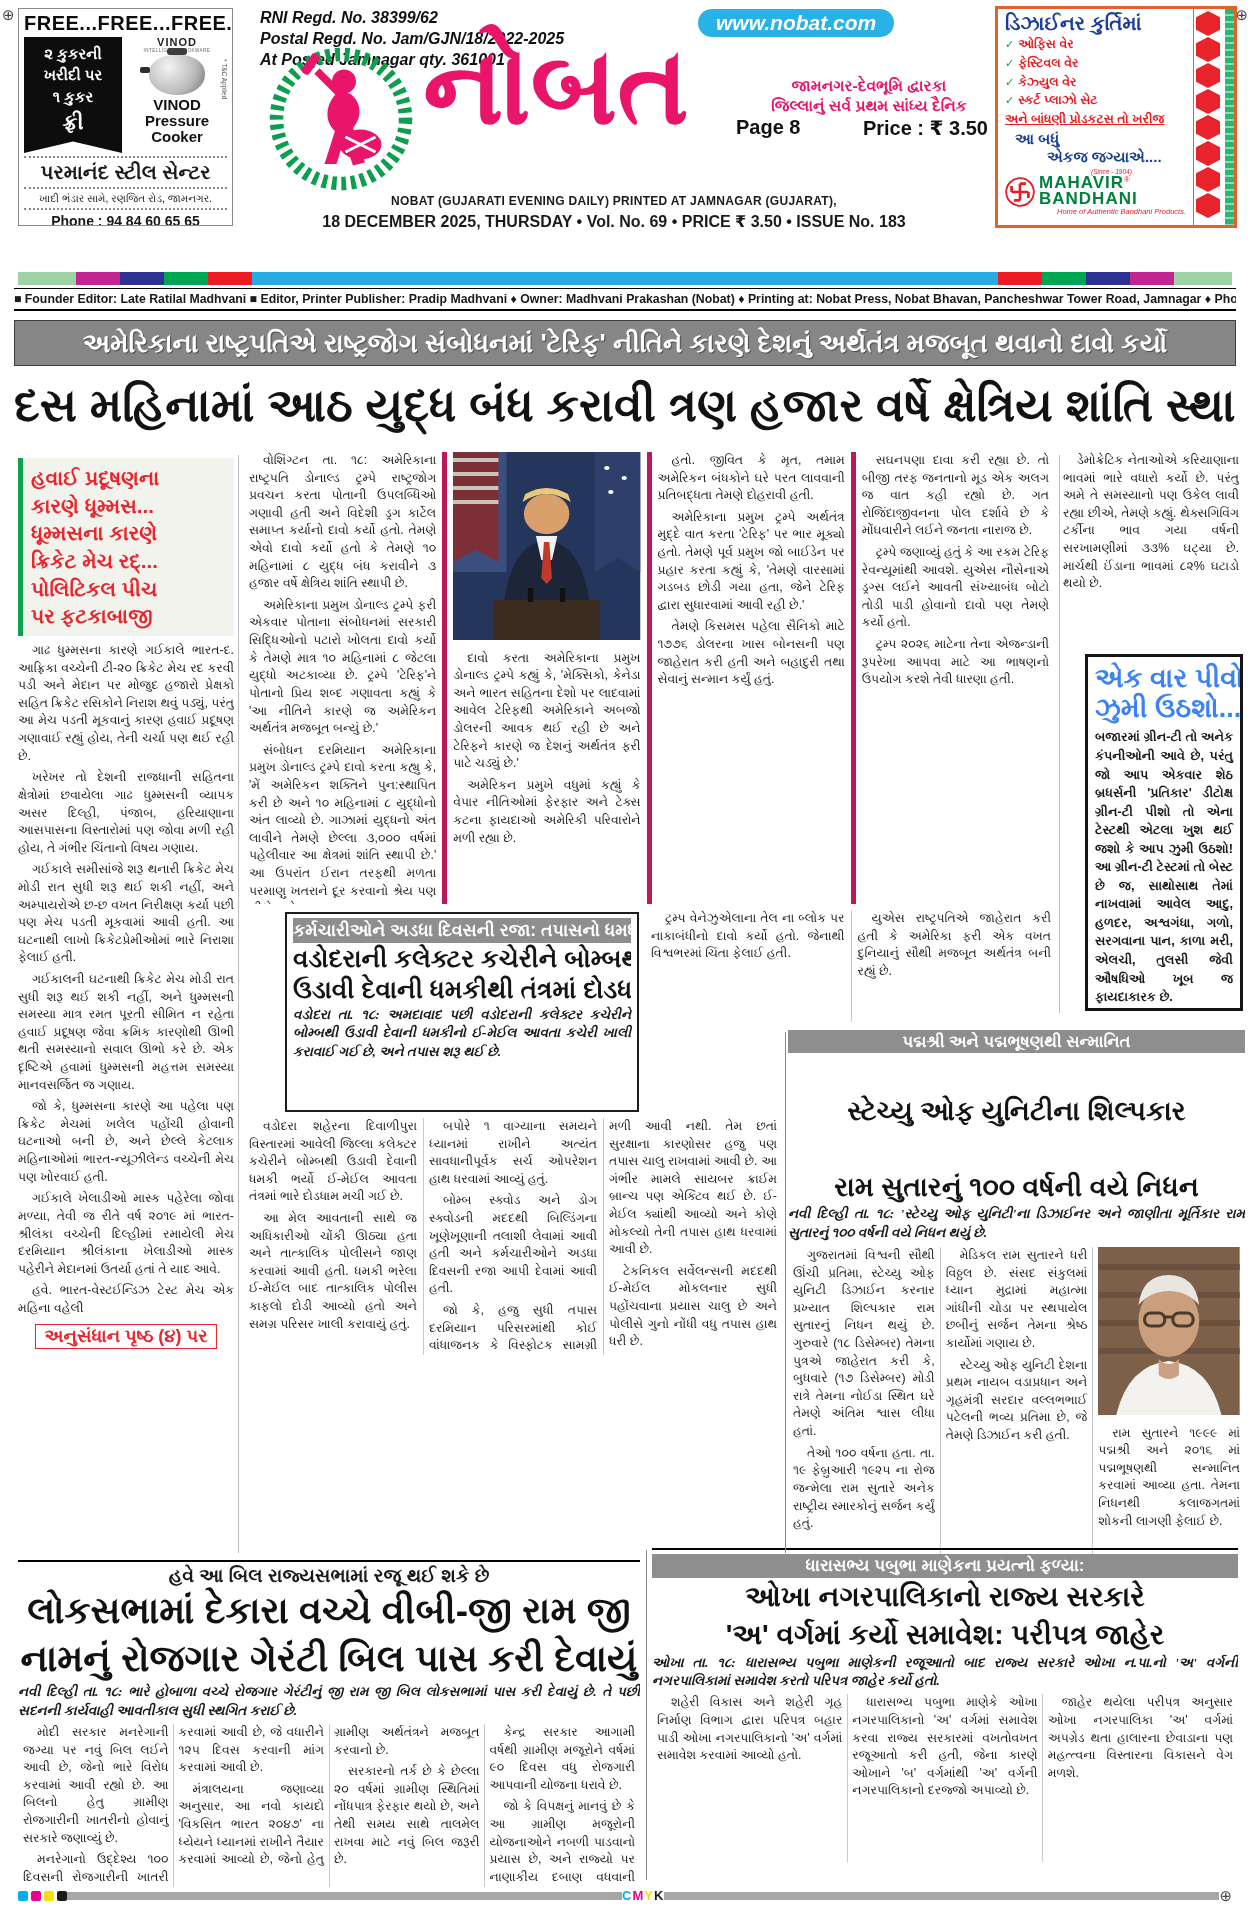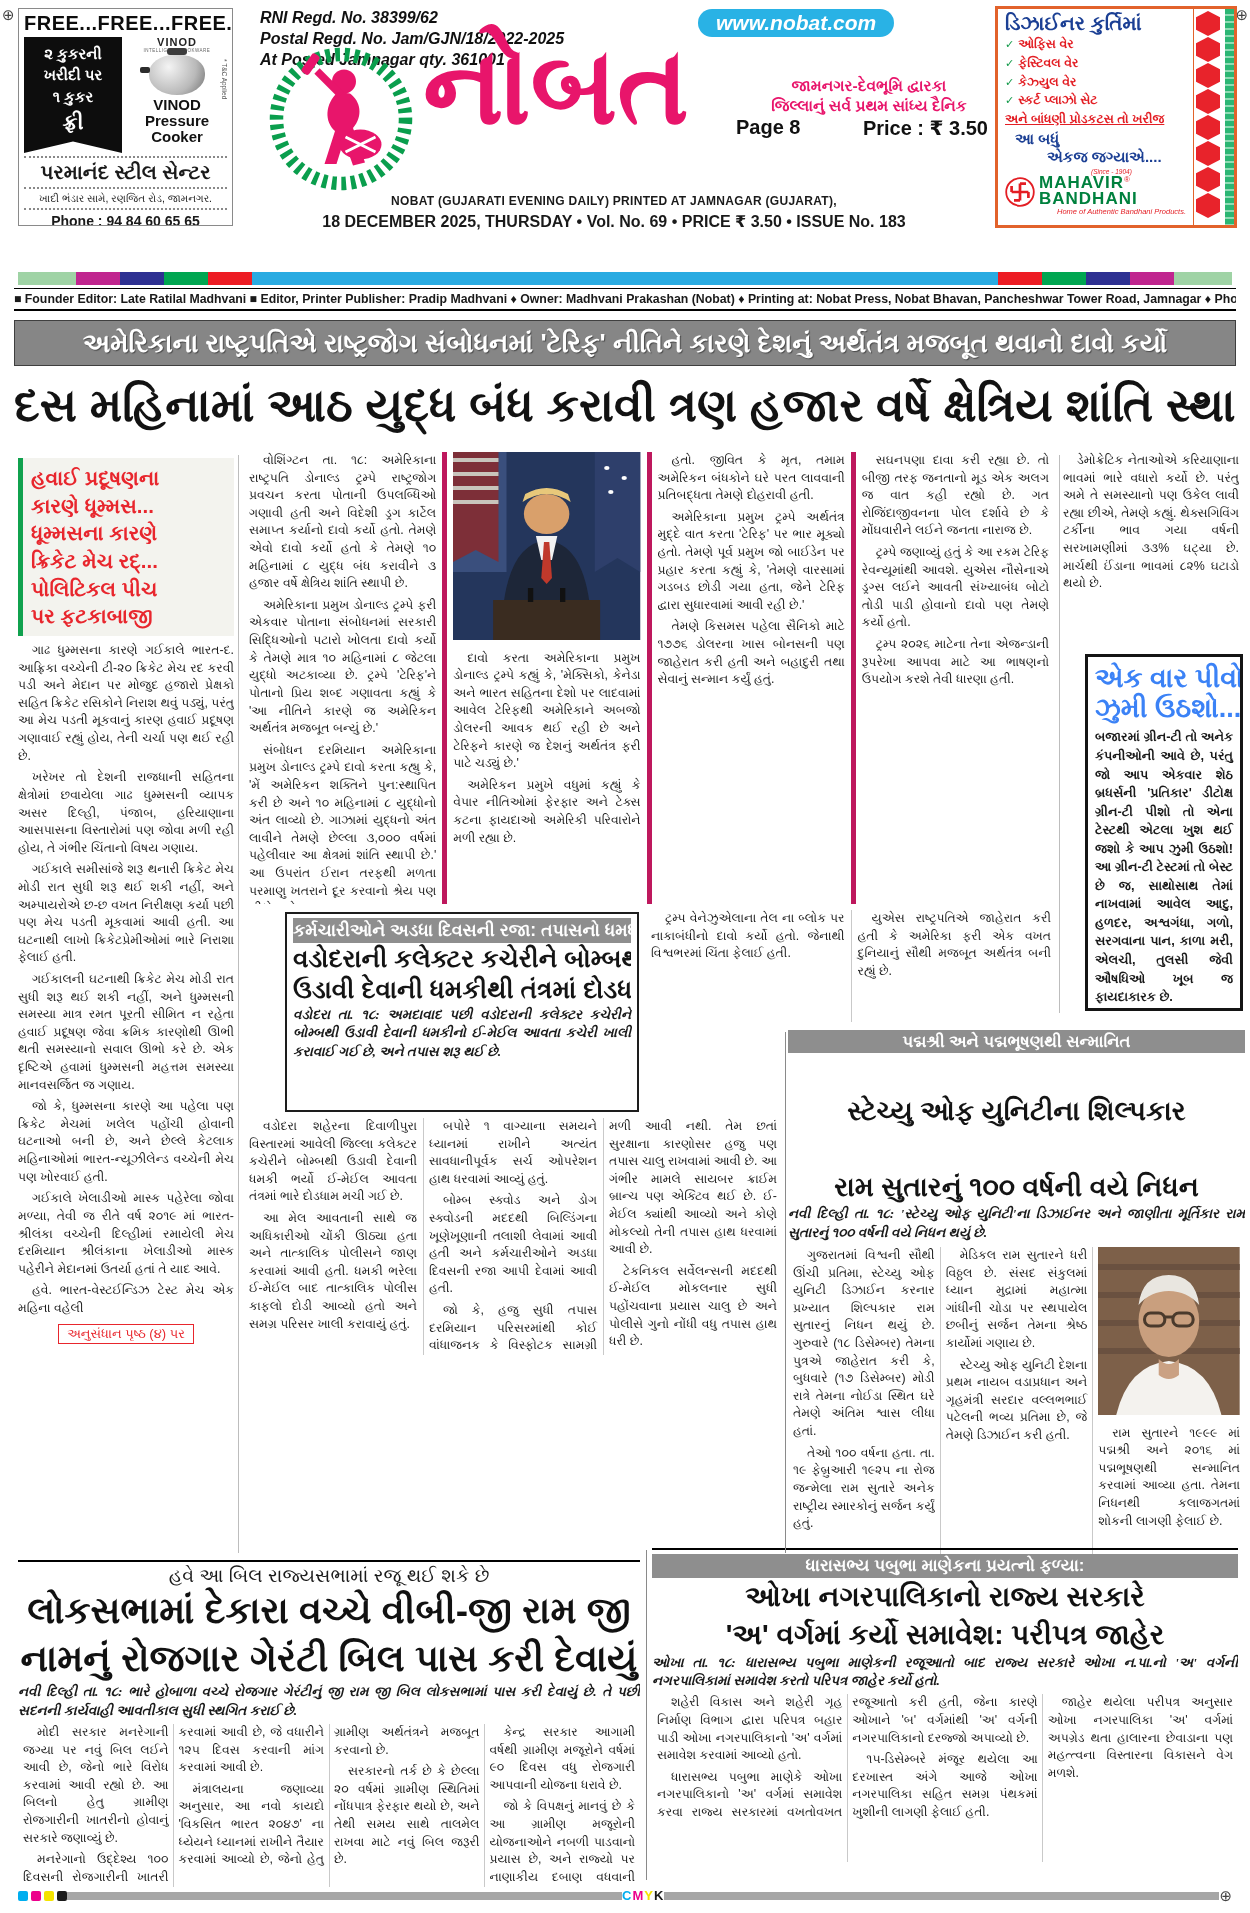--- a/index.html
+++ b/index.html
@@ -70,21 +70,21 @@
   
   .btxt{font-size:12.4px;line-height:1.42;text-align:justify;}
   .btxt p{margin:0 0 4px 0;text-indent:14px;}
   .vr{position:absolute;width:1px;background:#bdbdbd;}
   
   #sidebar{left:18px;top:458px;width:216px;height:1096px;overflow:hidden;}
   .side-head{border-left:5px solid #10a14e;background:#f3f3ee;padding:6px 4px 6px 8px;}
   .side-head p{margin:0;color:#e8262d;font-weight:900;font-size:20.5px;line-height:1.35;white-space:nowrap;overflow:hidden;}
   .side-body{margin-top:6px;}
   .cont-note{display:block;margin:6px auto 0;width:max-content;max-width:100%;border:1.5px solid #e8262d;color:#e8262d;
-             font-weight:400;font-size:13px;padding:1px 8px;}
+             font-weight:700;font-size:18px;padding:1px 8px;}
   
   #trump-cols{left:243px;top:452px;width:812px;height:452px;display:flex;overflow:hidden;}
   #trump-cols .ncol{flex:1;padding:0 6px;overflow:hidden;}
   #trump-cols .ncol + .ncol{border-left:5px solid #be185d;}
   .photo-trump{width:100%;height:188px;margin-bottom:4px;}
   #trump-col5{left:1063px;top:452px;width:176px;height:196px;overflow:hidden;}
   #trump-cont{left:645px;top:910px;width:412px;height:112px;display:flex;overflow:hidden;}
   #trump-cont .ncol{flex:1;padding:0 6px;overflow:hidden;}
   #trump-cont .ncol + .ncol{border-left:1px solid #c9c9c9;}
   
@@ -103,21 +103,21 @@
   
   #ramsutar{left:788px;top:1030px;width:457px;height:524px;overflow:hidden;}
   #ramsutar .kicker-bar{font-size:16.5px;padding:2px 0;white-space:nowrap;overflow:hidden;}
   .rs-head{font-size:27px;font-weight:900;text-align:center;line-height:1.3;white-space:nowrap;overflow:hidden;color:#141414;margin-top:41px;}
   .rs-cols{display:flex;margin-top:4px;height:400px;overflow:hidden;}
   .rs-cols .ncol{flex:1;padding:0 5px;overflow:hidden;}
   .rs-cols .ncol + .ncol{border-left:1px solid #c9c9c9;}
   .photo-sutar{width:100%;height:168px;margin-bottom:4px;}
   
   #loksabha{left:18px;top:1560px;width:622px;height:322px;border-top:2.5px solid #000;padding-top:3px;overflow:hidden;}
-  .lk-kicker{font-weight:400;font-size:19px;text-align:center;white-space:nowrap;}
+  .lk-kicker{font-weight:700;font-size:19px;text-align:center;white-space:nowrap;}
   .lk-head{font-size:37px;font-weight:900;text-align:center;line-height:1.3;white-space:nowrap;overflow:hidden;color:#111;}
   .lk-cols{display:flex;height:168px;overflow:hidden;margin-top:3px;}
   .lk-cols .ncol{flex:1;padding:0 5px;overflow:hidden;}
   #okha{left:652px;top:1548px;width:586px;height:334px;border-top:2.5px solid #000;padding-top:4px;overflow:hidden;}
   #okha .kicker-bar{font-size:17px;padding:2px 0;white-space:nowrap;overflow:hidden;}
   .ok-head{font-size:28px;font-weight:900;text-align:center;line-height:1.35;white-space:nowrap;overflow:hidden;color:#111;}
   .ok-cols{display:flex;height:168px;overflow:hidden;margin-top:3px;}
   .ok-cols .ncol{flex:1;padding:0 5px;overflow:hidden;}
   
   #footer{left:18px;top:1888px;width:1214px;height:15px;display:flex;align-items:center;}
@@ -396,21 +396,20 @@
 
   <div id="okha" class="abs">
     <div class="kicker-bar">ધારાસભ્ય પબુભા માણેકના પ્રયત્નો ફળ્યા:</div>
     <div class="ok-head">ઓખા નગરપાલિકાનો રાજ્ય સરકારે</div>
     <div class="ok-head">'અ' વર્ગમાં કર્યો સમાવેશ: પરીપત્ર જાહેર</div>
     <div class="lead">ઓખા તા. ૧૮: ધારાસભ્ય પબુભા માણેકની રજૂઆતો બાદ રાજ્ય સરકારે ઓખા ન.પા.નો 'અ' વર્ગની નગરપાલિકામાં સમાવેશ કરતો પરિપત્ર જાહેર કર્યો હતો.</div>
     <div class="ok-cols" style="display: block;">
       <div class="ncol btxt" style="column-count: 3; column-gap: 10px; column-rule: 1px solid rgb(201, 201, 201); height: 168px;">
           <p>શહેરી વિકાસ અને શહેરી ગૃહ નિર્માણ વિભાગ દ્વારા પરિપત્ર બહાર પાડી ઓખા નગરપાલિકાનો 'અ' વર્ગમાં સમાવેશ કરવામાં આવ્યો હતો.</p>
           <p>ધારાસભ્ય પબુભા માણેકે ઓખા નગરપાલિકાનો 'અ' વર્ગમાં સમાવેશ કરવા રાજ્ય સરકારમાં વખતોવખત રજૂઆતો કરી હતી, જેના કારણે ઓખાને 'બ' વર્ગમાંથી 'અ' વર્ગની નગરપાલિકાનો દરજ્જો અપાવ્યો છે.</p>
-          <p>૧૫-ડિસેમ્બરે મંજૂર થયેલા આ દરખાસ્ત અંગે આજે ઓખા નગરપાલિકા સહિત સમગ્ર પંથકમાં ખુશીની લાગણી ફેલાઈ હતી.</p>
           <p>જાહેર થયેલા પરીપત્ર અનુસાર ઓખા નગરપાલિકા 'અ' વર્ગમાં અપગ્રેડ થતા હાલારના છેવાડાના પણ મહત્ત્વના વિસ્તારના વિકાસને વેગ મળશે.</p>
         </div>
     </div>
   </div>
 
   <div class="vr" style="left:238px;top:455px;height:1098px;"></div>
   <div class="vr" style="left:1059px;top:455px;height:558px;"></div>
   <div class="vr" style="left:785px;top:1032px;height:521px;background:#8a8a8a;"></div>
   <div class="vr" style="left:646px;top:1550px;height:330px;background:#8a8a8a;"></div>
 

